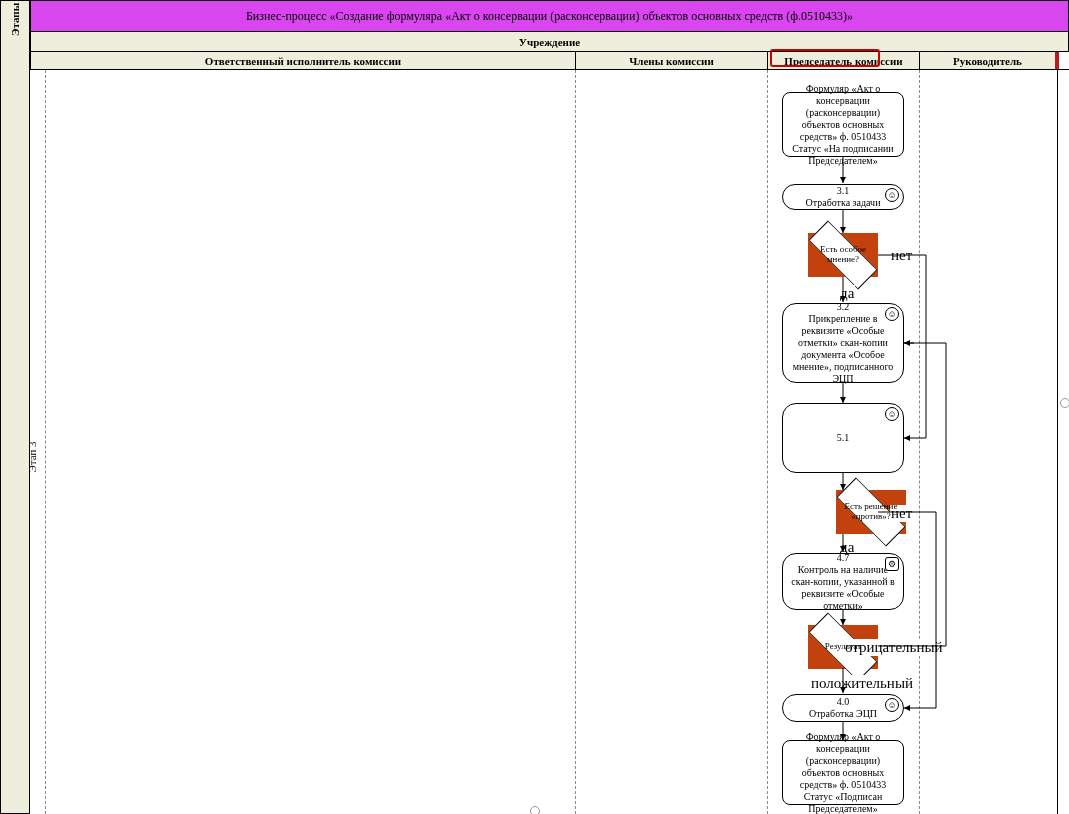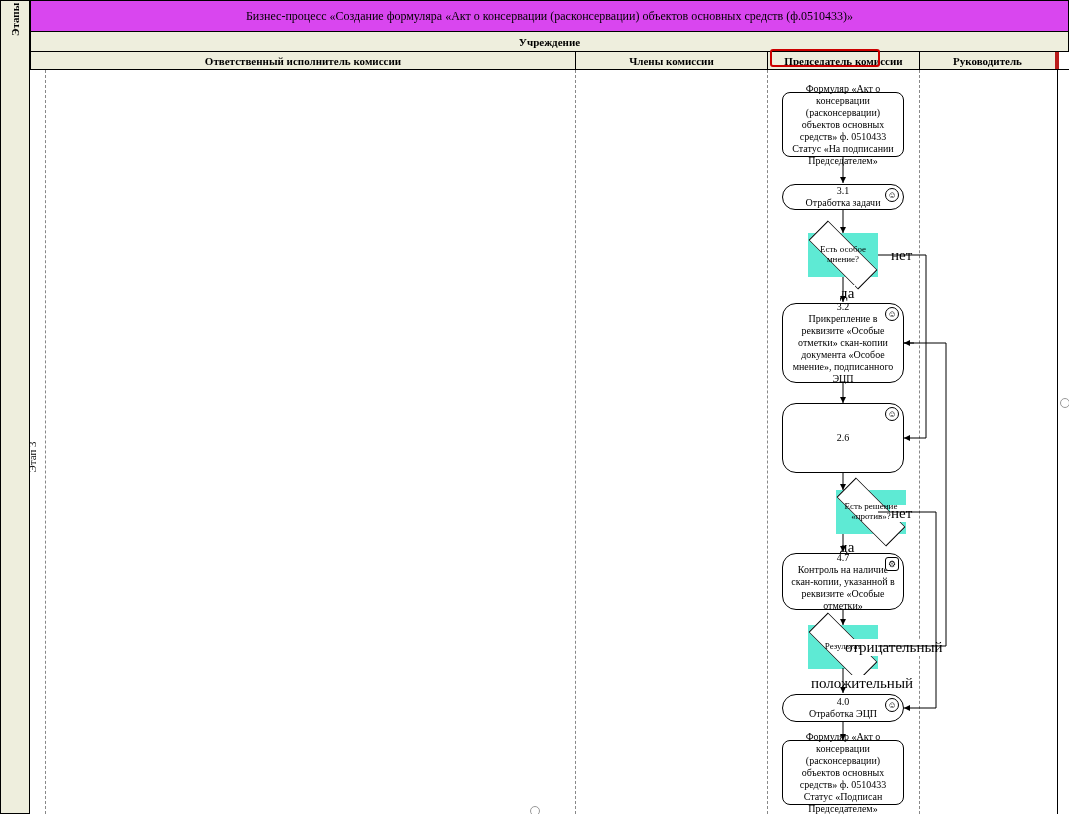--- a/index.html
+++ b/index.html
@@ -12,21 +12,21 @@
   .cols-row>div{border-left:1px solid #000;background:#eeeedd;display:flex;align-items:center;justify-content:center;font-weight:bold;font-size:11px}
   .cols-row>div:last-child{border-right:4px solid #b91c1c}
   .stages-col{position:absolute;left:0;top:0;width:30px;height:814px;background:#eeeedd;border:1px solid #000}
   .stages-label{position:absolute;left:8px;top:35px;transform:rotate(-90deg);transform-origin:left top;font-weight:bold;font-size:11px;white-space:nowrap}
   .stage3-label{position:absolute;left:15px;top:450px;transform:rotate(-90deg);font-size:11px;white-space:nowrap}
   .lane{position:absolute;top:70px;bottom:0;border-right:1px dashed #888}
   .highlight{position:absolute;border:2px solid #c00;border-radius:3px;z-index:50}
   .node{position:absolute;background:#fff;font-size:10px;line-height:1.2;text-align:center;padding:4px 6px;display:flex;flex-direction:column;justify-content:center;align-items:center}
   .round{border:1px solid #000;border-radius:8px}
   .task{border:1px solid #000;border-radius:14px}
-  .diamond{position:absolute;width:70px;height:44px;background:#5eead4}
+  .diamond{position:absolute;width:70px;height:44px;background:#c2410c}
   .diamond>div{position:absolute;inset:0;display:flex;align-items:center;justify-content:center;text-align:center;font-size:9px;padding:6px;line-height:1.1}
   .diamond::before{content:"";position:absolute;inset:0;border:1px solid #000;transform:rotate(45deg) scaleY(.62);background:#fff}
   .diamond>div{z-index:2}
   .icon{position:absolute;right:4px;top:3px;width:14px;height:14px;border:1px solid #000;border-radius:50%;font-size:9px;display:flex;align-items:center;justify-content:center;background:#fff}
   .gear{border-radius:3px}
   .lbl{position:absolute;font-size:15px;background:#fff;padding:0 1px}
   svg.arrows{position:absolute;left:0;top:0;width:1069px;height:814px;pointer-events:none;z-index:1}
   svg.arrows line,svg.arrows polyline{stroke:#000;stroke-width:1;fill:none}
   svg.arrows marker path{fill:#000}
   .resize-dot{position:absolute;width:10px;height:10px;border:1px solid #999;border-radius:50%;background:#fff}
@@ -101,21 +101,21 @@
   <span class="lbl" style="left:890px;top:247px">нет</span>
 
   <div class="node task" style="left:782px;top:303px;width:122px;height:80px">
     <span class="icon">☺</span>
     <span>3.2</span>
     <span>Прикрепление в реквизите «Особые отметки» скан-копии документа «Особое мнение», подписанного ЭЦП</span>
   </div>
 
   <div class="node task" style="left:782px;top:403px;width:122px;height:70px">
     <span class="icon">☺</span>
-    <span>2.6</span>
+    <span>5.1</span>
   </div>
 
   <div class="diamond" style="left:836px;top:490px">
     <div>Есть решение «против»?</div>
   </div>
   <span class="lbl" style="left:839px;top:539px">да</span>
   <span class="lbl" style="left:890px;top:505px">нет</span>
 
   <div class="node task" style="left:782px;top:553px;width:122px;height:57px">
     <span class="icon gear">⚙</span>

